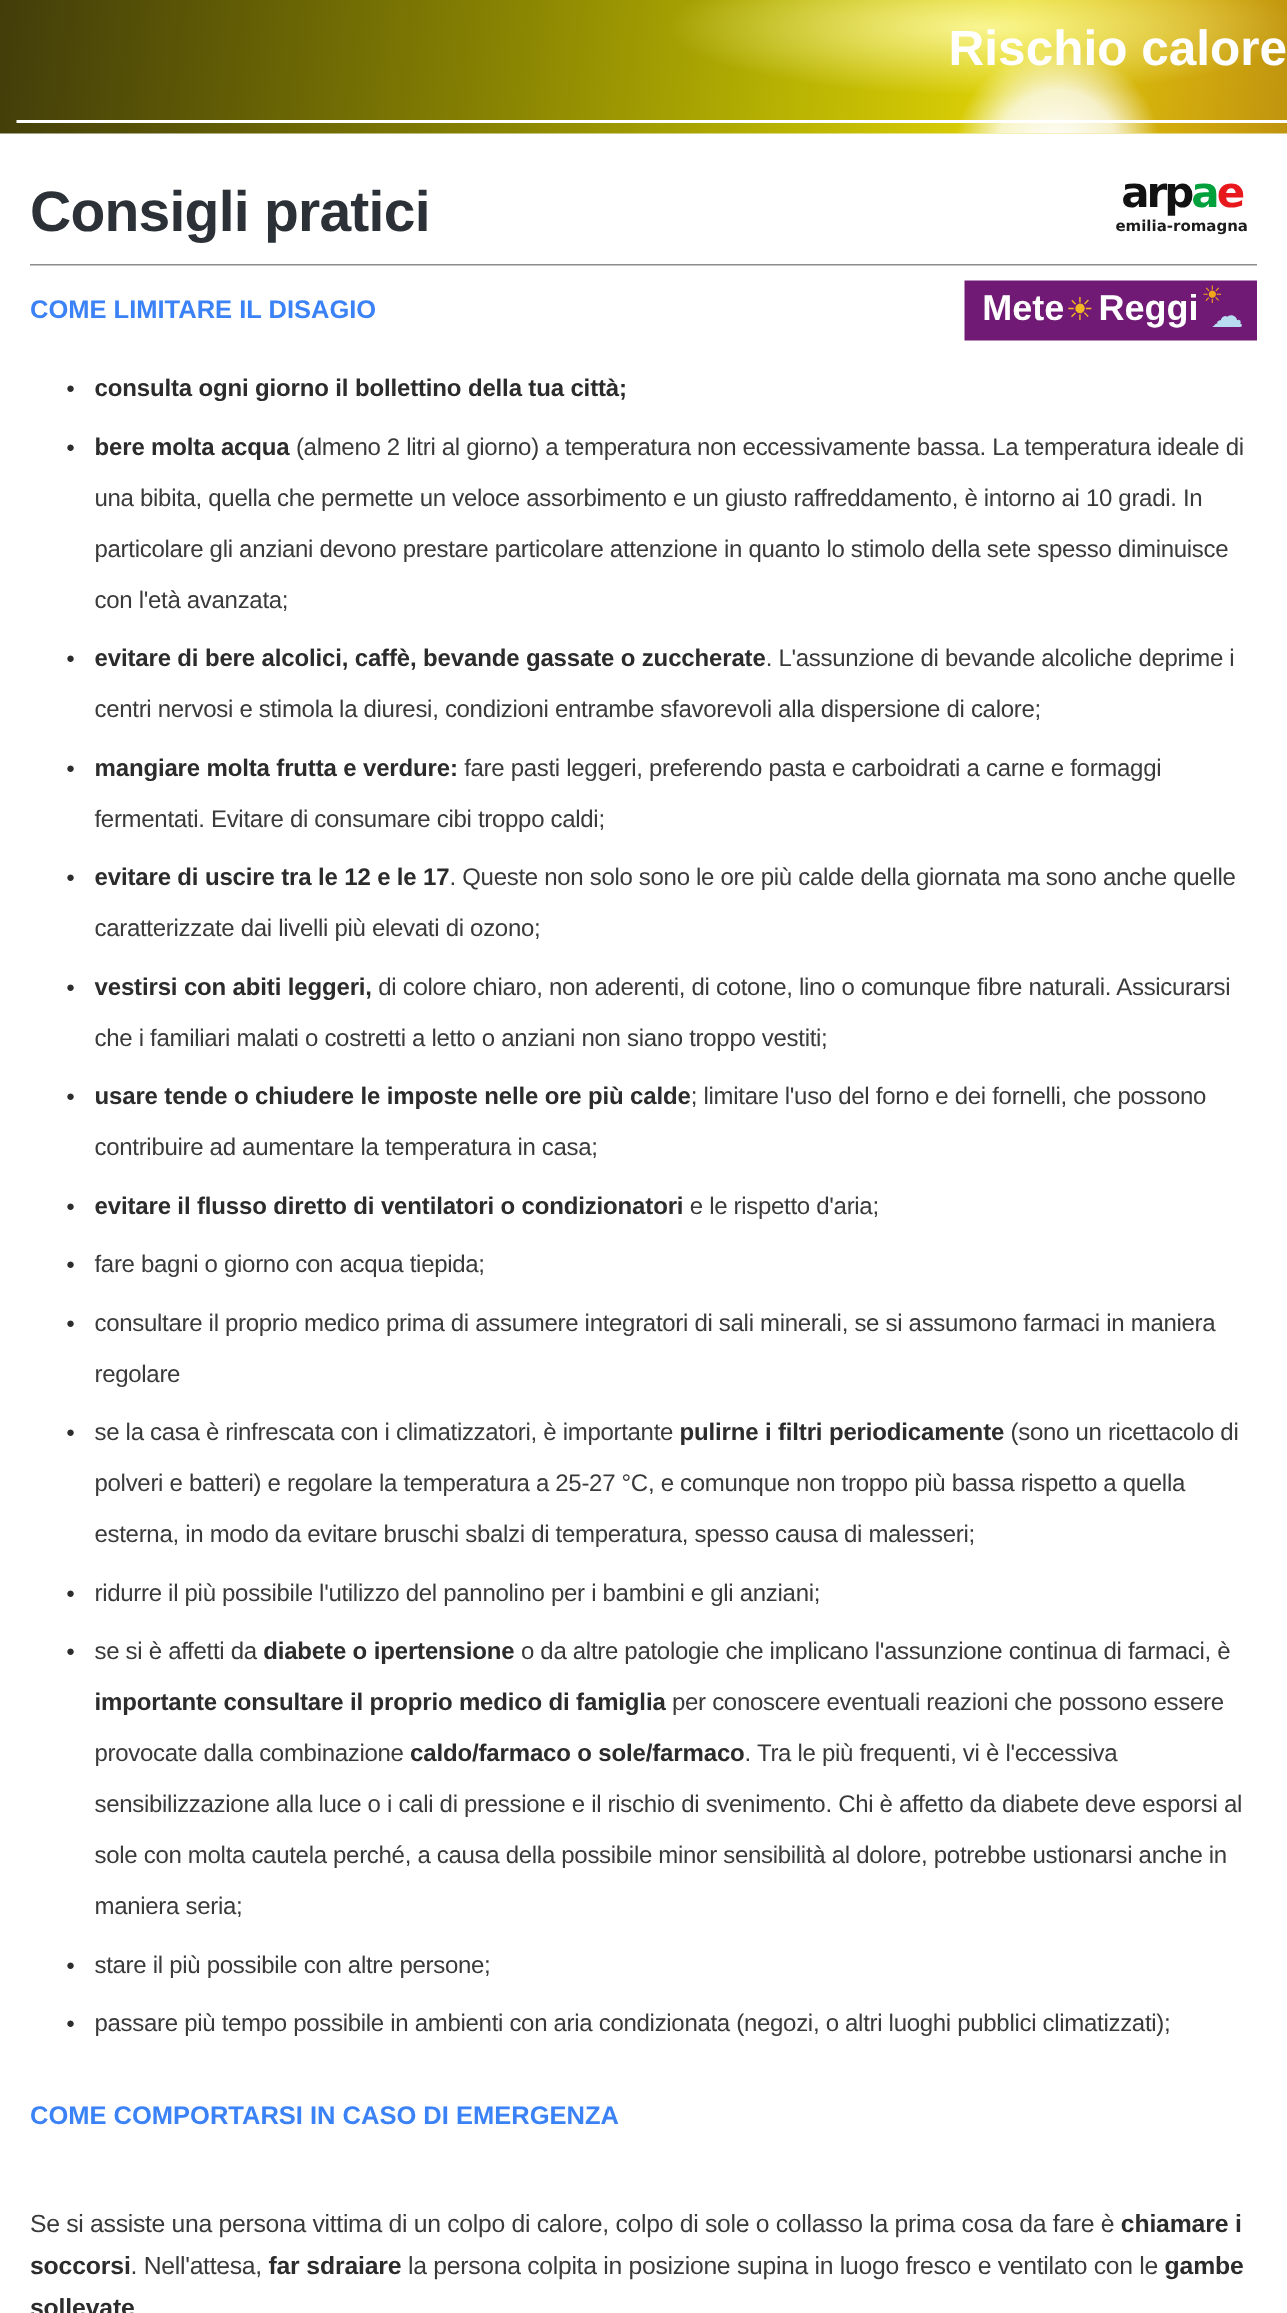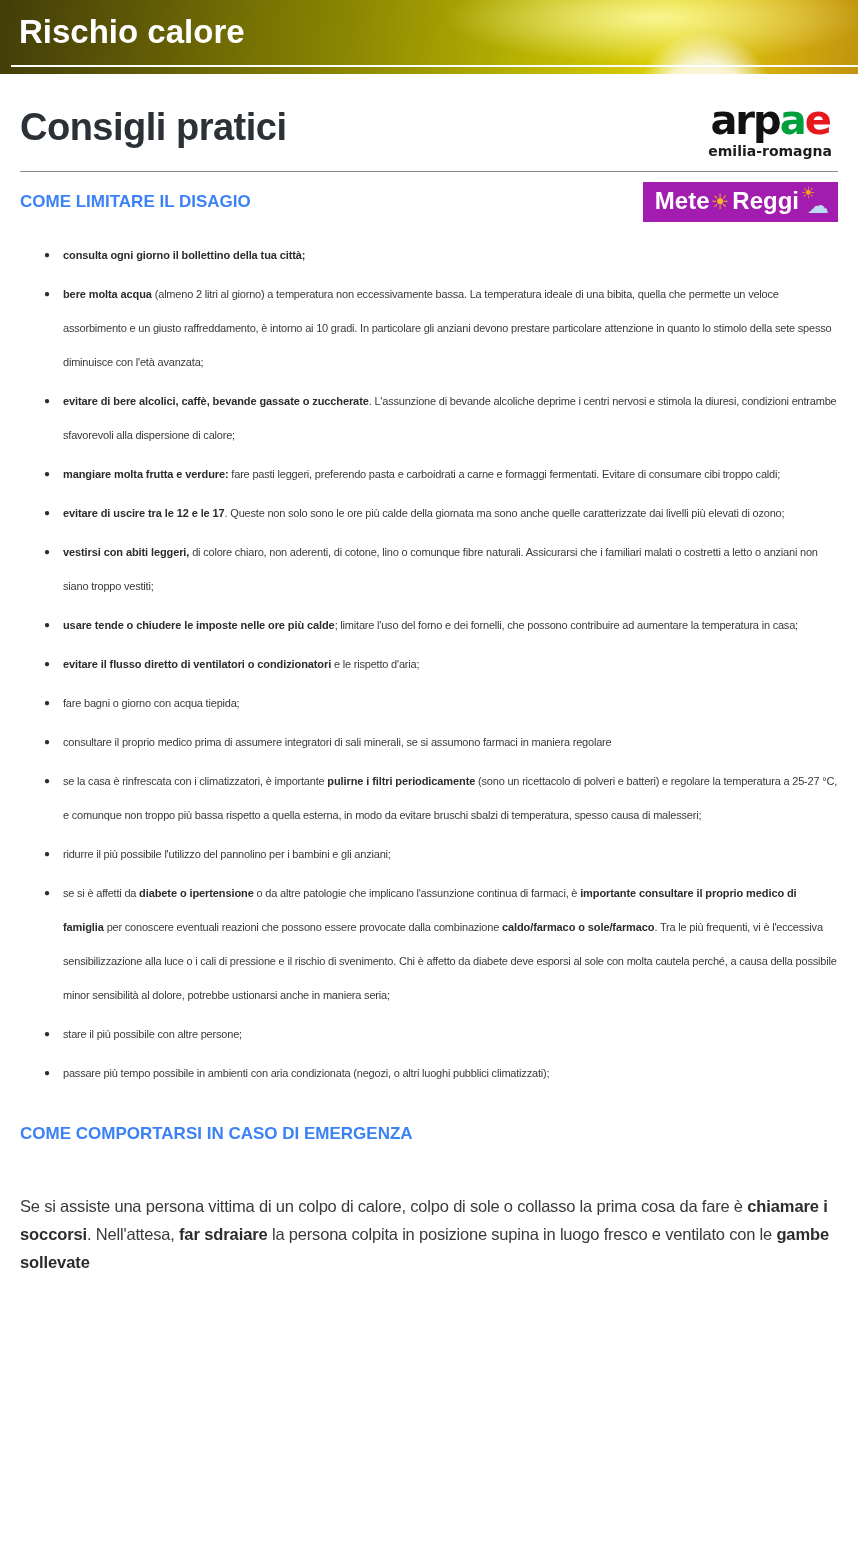--- a/index.html
+++ b/index.html
@@ -3,58 +3,59 @@
 <meta charset="utf-8">
 <style>
   html,body{margin:0;padding:0;background:#fff;}
   body{
     width:858px;min-height:1542px;
     font-family:"Liberation Sans","DejaVu Sans",sans-serif;
     color:#3a3a3a;letter-spacing:-0.2px;
   }
   
   .banner{
-    position:relative;height:74px;width:100%;
+    position:relative;height:89px;width:100%;
     background:
       radial-gradient(circle 95px at 705px 100px, rgba(255,255,255,1) 0%, rgba(255,255,255,0.78) 42%, rgba(255,255,255,0) 72%),
       radial-gradient(ellipse 300px 65px at 655px 18px, rgba(255,252,170,0.85) 0%, rgba(255,252,170,0) 70%),
       linear-gradient(97deg,#423d0a 0%,#615c05 18%,#8a8502 40%,#b5b002 60%,#ded106 78%,#d1a90e 92%,#c0940f 100%);
     overflow:hidden;
+    text-align:right;
   }
   .banner h1{
     margin:0;padding:13px 0 0 19px;
     font-size:33px;font-weight:600;color:#ffffff;letter-spacing:0;
   }
   .banner-line{position:absolute;left:11px;right:0;bottom:7px;height:2px;background:#ffffff;}
   
   main{padding:0 20px 24px 20px;}
   .title-row{display:flex;justify-content:space-between;align-items:flex-start;margin-top:24px;}
   .page-title{margin:8px 0 0 0;font-size:38px;font-weight:600;color:#2b3137;letter-spacing:-0.5px;}
   .arpae{text-align:center;padding:2px 6px 0 0;}
-  .arpae-word{font-family:"DejaVu Sans",sans-serif;font-size:40px;line-height:1;font-weight:800;letter-spacing:-2px;color:#121212;}
+  .arpae-word{font-family:"DejaVu Sans",sans-serif;font-size:28px;line-height:1;font-weight:800;letter-spacing:-2px;color:#121212;}
   .lg-green{color:#00a03c;}
   .lg-red{color:#e8191c;}
-  .arpae-sub{font-family:"DejaVu Sans",sans-serif;font-size:14px;font-weight:700;color:#1c1c1c;letter-spacing:0;margin-top:3px;}
+  .arpae-sub{font-family:"DejaVu Sans",sans-serif;font-size:10px;font-weight:700;color:#1c1c1c;letter-spacing:0;margin-top:3px;}
   .rule{border:none;border-top:1px solid #8c8c8c;margin:12px 0 10px 0;}
   .section-row{display:flex;justify-content:space-between;align-items:center;}
   .section-heading{margin:6px 0;font-size:17px;font-weight:800;color:#3b82f6;letter-spacing:0;}
   
   .meteo{
-    background:#a21caf;color:#fff;display:flex;align-items:center;
+    background:#701a75;color:#fff;display:flex;align-items:center;
     font-weight:800;font-size:24px;letter-spacing:0;
     padding:4px 10px 6px 12px;min-width:150px;height:30px;cursor:pointer;
   }
   .meteo .txt{line-height:1;}
   .meteo .sun{color:#f2b722;font-size:21px;margin:0 3px 0 1px;line-height:1;}
   .suncloud{position:relative;width:27px;height:26px;display:inline-block;margin-left:2px;}
   .suncloud .s{position:absolute;left:0;top:-3px;color:#f2a71b;font-style:normal;font-size:16px;line-height:1;}
   .suncloud .c{position:absolute;right:-1px;bottom:-3px;color:#b9ddf0;font-style:normal;font-size:22px;line-height:1;}
   
   .advice{list-style:none;margin:16px 0 26px 0;padding:0 0 0 43px;}
-  .advice li{position:relative;font-size:11px;line-height:34px;margin-bottom:5px;color:#3a3a3a;}
+  .advice li{position:relative;font-size:16px;line-height:34px;margin-bottom:5px;color:#3a3a3a;}
   .advice li::before{content:"\25CF";position:absolute;left:-19px;top:0;font-size:10px;color:#2d2d2d;}
   .advice strong,.emerg-text strong{font-weight:700;color:#2c2c2c;letter-spacing:-0.1px;}
   
   .h-emerg{margin-top:34px;margin-bottom:0;}
   .emerg-text{margin-top:48px;font-size:16.5px;line-height:28px;}
   .emerg-text p{margin:0;}
 </style>
 </head>
 <body>
 

